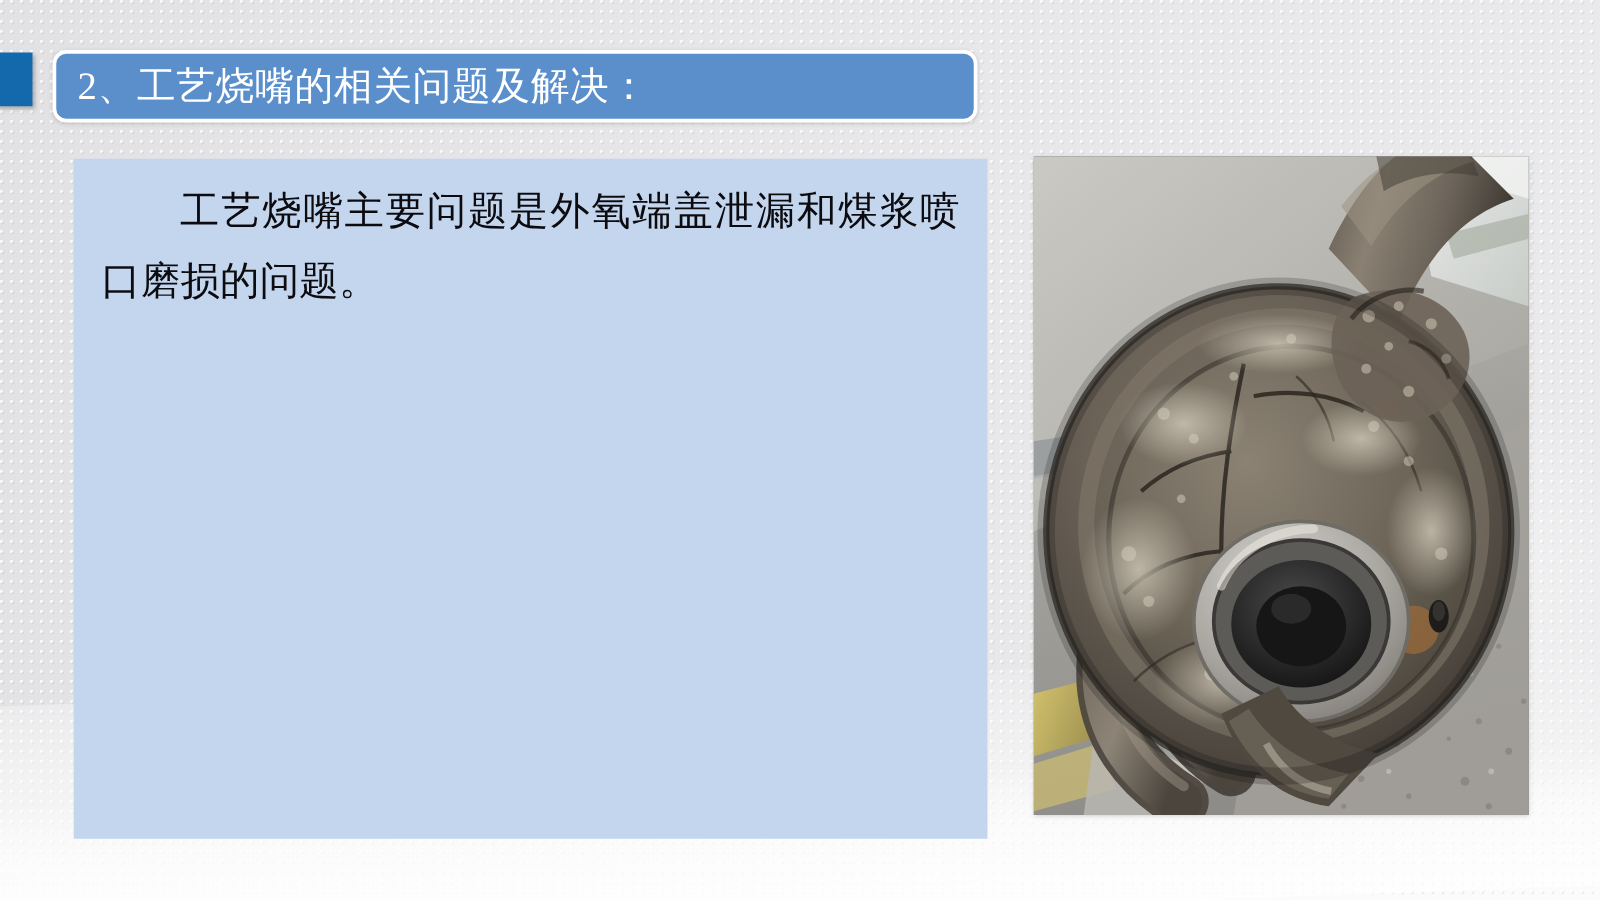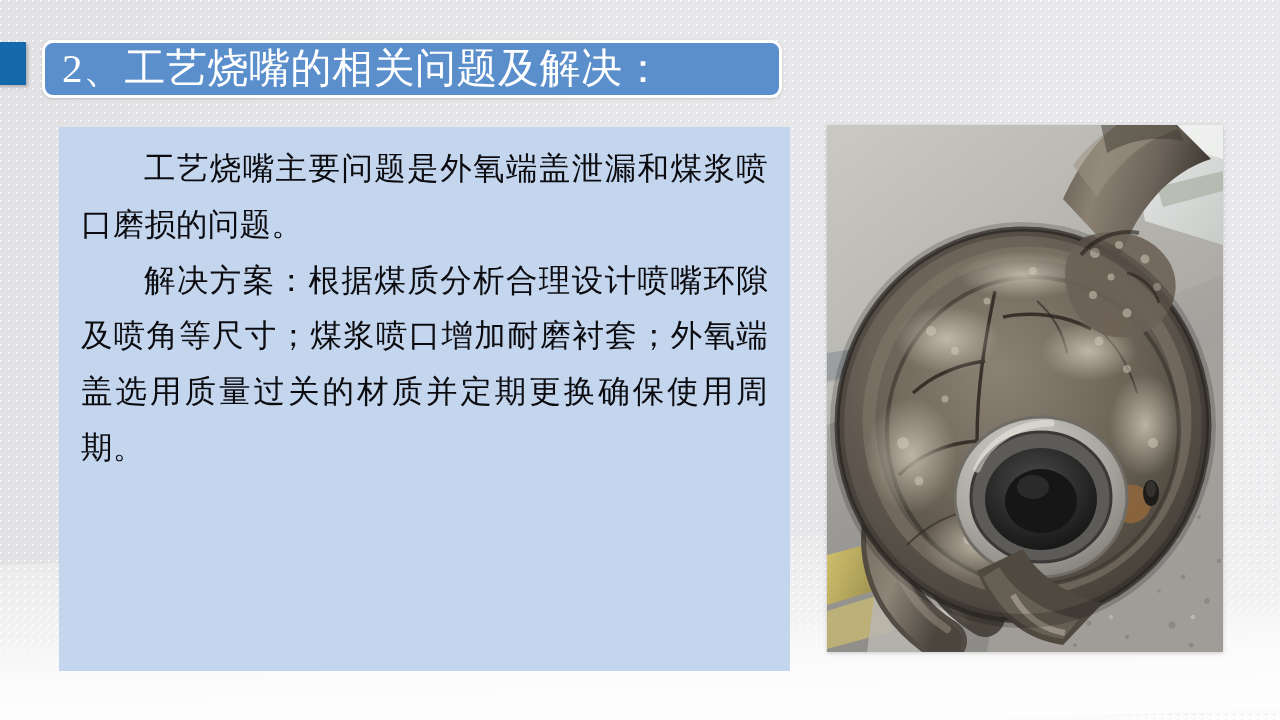--- a/index.html
+++ b/index.html
@@ -87,21 +87,21 @@
     background: #5b8fcc;
     border: 3.5px solid #ffffff;
     border-radius: 11px;
     box-shadow: 0 1px 3px rgba(120,120,128,0.30);
     display: flex;
     align-items: center;
   }
 
   .title-text {
     color: #ffffff;
-    font-size: 41px;
+    font-size: 31px;
     line-height: 1.1;
     letter-spacing: 0.5px;
     padding-left: 17px;
     white-space: nowrap;
     font-family: "Liberation Serif", "DejaVu Serif", serif;
   }
 
   
   .body-box {
     position: absolute;
@@ -150,21 +150,20 @@
   <div class="bg-sheen"></div>
 
   <div class="corner-square"></div>
 
   <div class="title-bar">
     <span class="title-text">2、工艺烧嘴的相关问题及解决：</span>
   </div>
 
   <div class="body-box">
     <p>工艺烧嘴主要问题是外氧端盖泄漏和煤浆喷口磨损的问题。</p>
-    <p>解决方案：根据煤质分析合理设计喷嘴环隙及喷角等尺寸；煤浆喷口增加耐磨衬套；外氧端盖选用质量过关的材质并定期更换确保使用周期。</p>
   </div>
 
   <div class="photo">
     <svg viewBox="0 0 396 527" preserveAspectRatio="xMidYMid slice" role="img">
       <defs>
         <linearGradient id="wallGrad" x1="0" y1="0" x2="0.6" y2="1">
           <stop offset="0%" stop-color="#cbc9c4"></stop>
           <stop offset="45%" stop-color="#b6b4ae"></stop>
           <stop offset="100%" stop-color="#9d9b96"></stop>
         </linearGradient>

